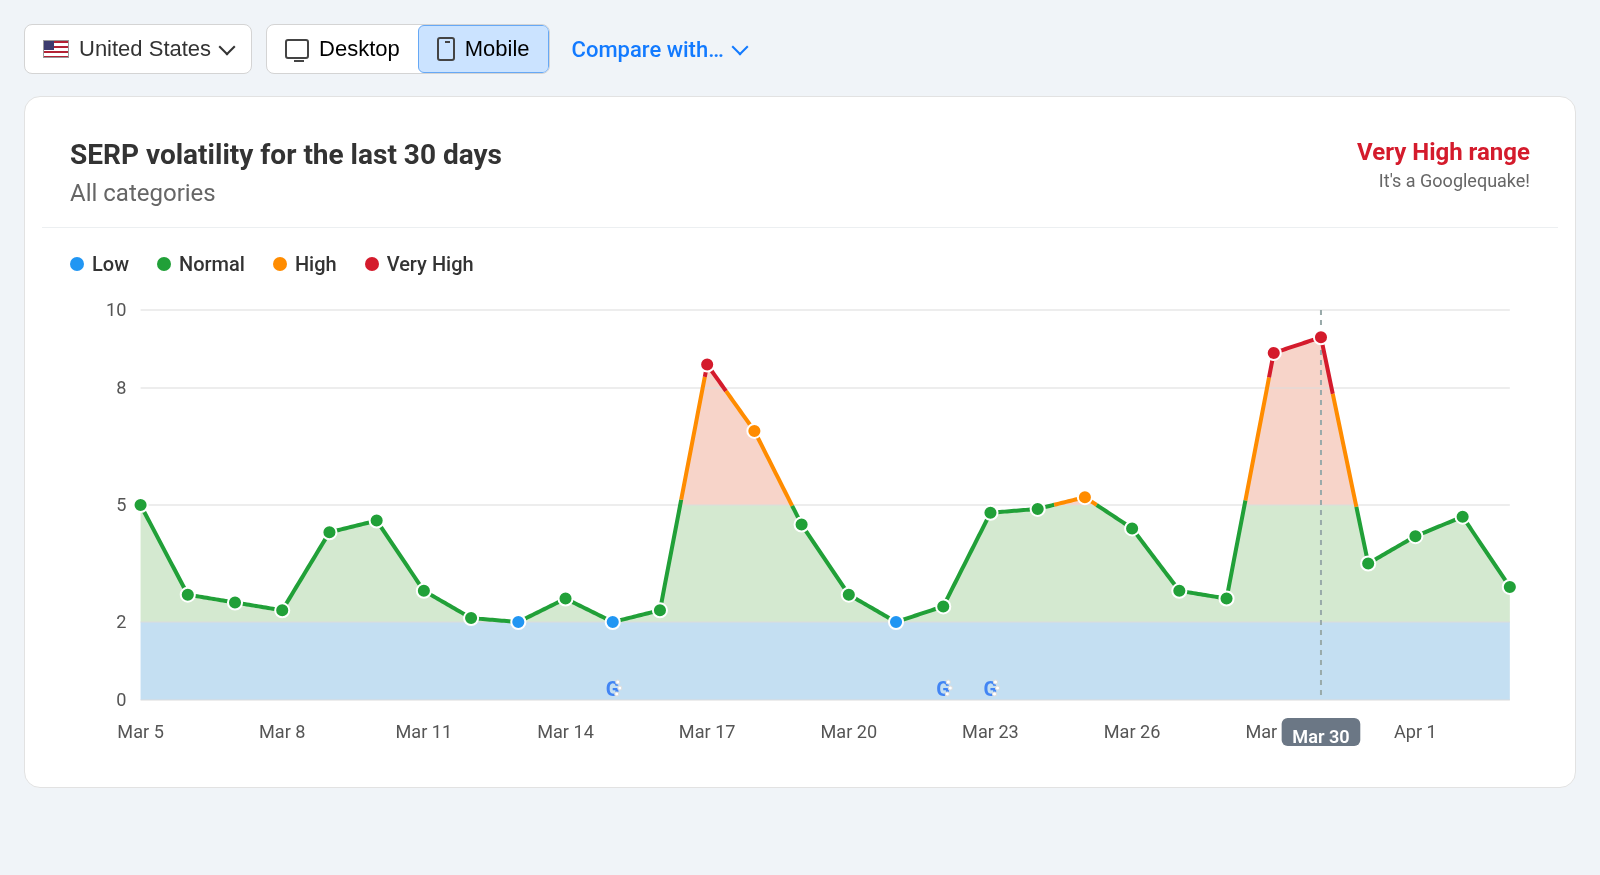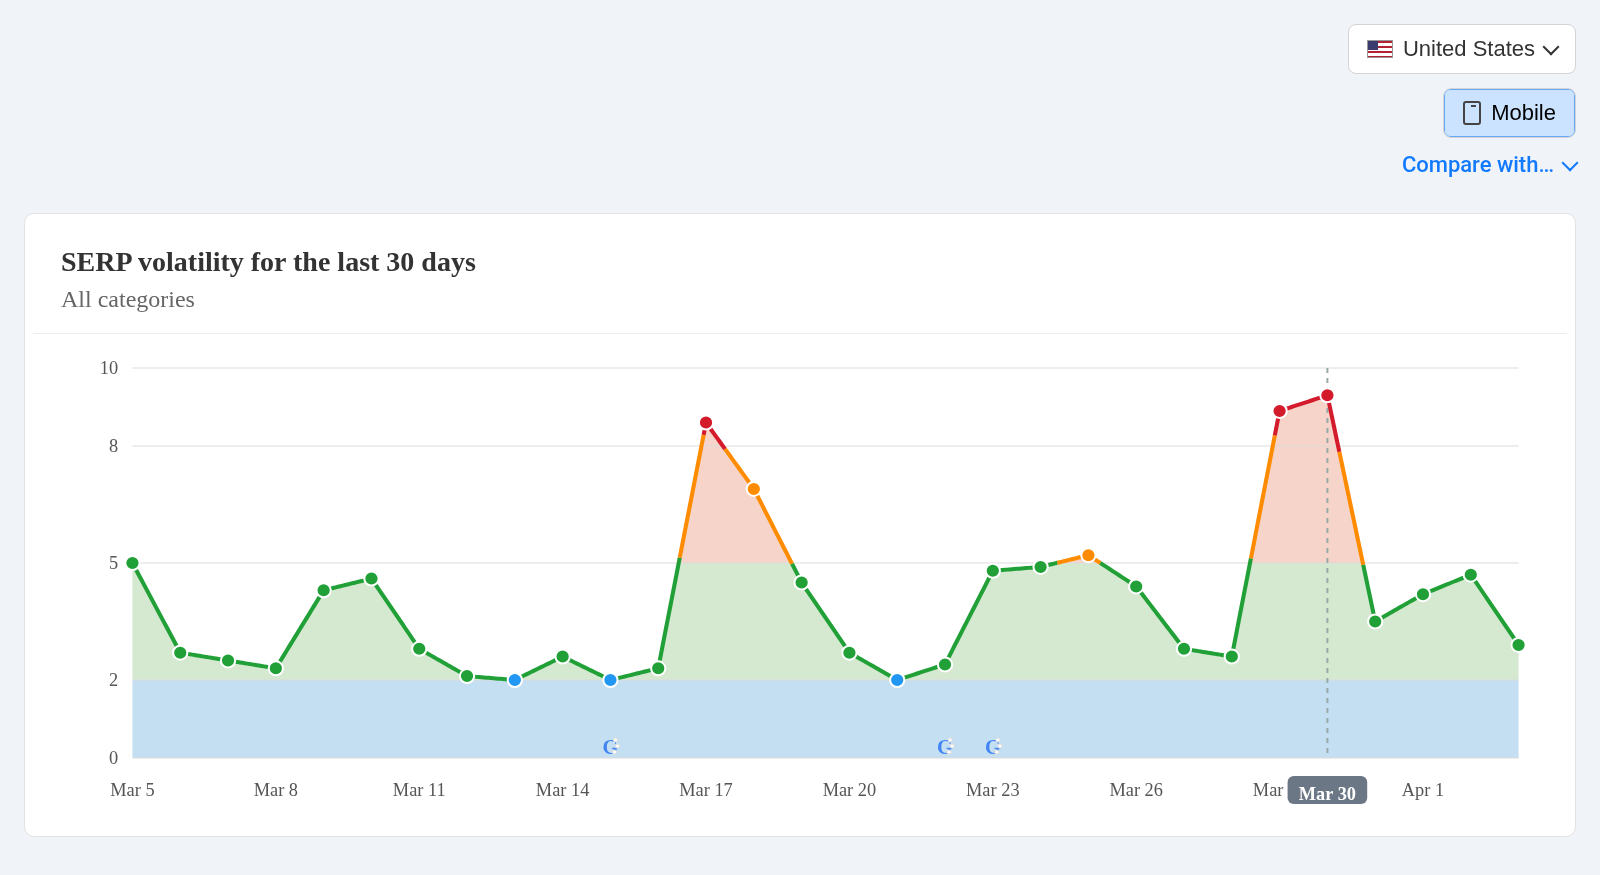--- a/index.html
+++ b/index.html
@@ -25,24 +25,23 @@
     color: var(--text);
     width: 1600px;
   }
   .page {
     padding: 24px;
   }
 
   
   .toolbar {
     display: flex;
-    align-items: flex-end;
+    align-items: center;
     gap: 14px;
     margin-bottom: 22px;
-    flex-direction: column;
   }
   .btn {
     display: inline-flex;
     align-items: center;
     gap: 10px;
     height: 50px;
     padding: 0 18px;
     border: 1px solid var(--border);
     border-radius: 8px;
     background: #fff;
@@ -148,24 +147,23 @@
     left: 6px; top: 2px;
     width: 5px; height: 2px;
     background: #444;
   }
   .share-ic svg { width: 22px; height: 22px; stroke: #555; fill: none; stroke-width: 2; }
 
   
   .card {
     background: var(--panel-bg);
     border: 1px solid #e2e2e2;
-    border-radius: 10px;
-    padding: 8px;
+    border-radius: 16px;
+    padding: 17px;
     overflow: hidden;
-    font-family: Liberation Serif, serif;
   }
   .card-head {
     padding: 24px 28px 20px 28px;
     border-bottom: 1px solid #eceff1;
     display: flex;
     align-items: flex-start;
     gap: 20px;
   }
   .card-title-block h2 {
     margin: 0 0 8px 0;
@@ -251,20 +249,24 @@
 <div class="page">
 
   <div class="toolbar">
     <button class="btn">
       <span class="flag"></span>
       <span>United States</span>
       <span class="ic chev"></span>
     </button>
 
     <div class="seg-group">
+      <button class="seg">
+        <span class="monitor"></span>
+        <span>Desktop</span>
+      </button>
       <button class="seg active">
         <span class="tablet"></span>
         <span>Mobile</span>
       </button>
     </div>
 
     <span class="compare-link">
       <span>Compare with…</span>
       <span class="ic chev" style="color: var(--link);"></span>
     </span>
@@ -273,24 +275,46 @@
 
   </div>
 
   <div class="card">
     <div class="card-head">
       <div class="card-title-block">
         <h2>SERP volatility for the last 30 days</h2>
         <div class="subtitle">All categories</div>
       </div>
       <div class="score-block">
+        <div class="score-labels">
+          <div class="range-label">Very High range</div>
+          <div class="subcaption">It's a Googlequake!</div>
+        </div>
       </div>
     </div>
 
     <div class="card-body">
+      <div class="legend">
+        <span class="legend-item">
+          <span class="dot" style="background: var(--blue);"></span>
+          <span>Low</span>
+        </span>
+        <span class="legend-item">
+          <span class="dot" style="background: var(--green);"></span>
+          <span>Normal</span>
+        </span>
+        <span class="legend-item">
+          <span class="dot" style="background: var(--orange);"></span>
+          <span>High</span>
+        </span>
+        <span class="legend-item">
+          <span class="dot" style="background: var(--red);"></span>
+          <span>Very High</span>
+        </span>
+      </div>
 
       <div class="chart-wrap">
         <svg class="chart" id="chart" viewBox="0 0 1448 460" preserveAspectRatio="none">
             <path d="M 70 205 L 70 205 L 72.34137931034483 205 L 74.68275862068965 205 L 77.02413793103449 205 L 79.36551724137931 205 L 81.70689655172414 205 L 84.04827586206896 205 L 86.3896551724138 205 L 88.73103448275862 205 L 91.07241379310345 205 L 93.41379310344827 205 L 95.7551724137931 205 L 98.09655172413792 205 L 100.43793103448276 205 L 102.77931034482759 205 L 105.12068965517241 205 L 107.46206896551725 205 L 109.80344827586207 205 L 112.1448275862069 205 L 114.48620689655172 205 L 116.82758620689654 205 L 119.16896551724139 205 L 121.51034482758621 205 L 123.85172413793103 205 L 126.19310344827586 205 L 128.5344827586207 205 L 130.87586206896552 205 L 133.21724137931034 205 L 135.55862068965519 205 L 137.89999999999998 205 L 140.24137931034483 205 L 142.58275862068967 205 L 144.9241379310345 205 L 147.2655172413793 205 L 149.60689655172413 205 L 151.94827586206895 205 L 154.2896551724138 205 L 156.63103448275862 205 L 158.97241379310344 205 L 161.3137931034483 205 L 163.65517241379308 205 L 165.99655172413793 205 L 168.33793103448278 205 L 170.67931034482757 205 L 173.02068965517242 205 L 175.36206896551724 205 L 177.70344827586206 205 L 180.0448275862069 205 L 182.38620689655173 205 L 184.72758620689655 205 L 187.0689655172414 205 L 189.4103448275862 205 L 191.75172413793103 205 L 194.09310344827588 205 L 196.4344827586207 205 L 198.77586206896552 205 L 201.11724137931034 205 L 203.45862068965516 205 L 205.79999999999998 205 L 208.14137931034483 205 L 210.48275862068965 205 L 212.82413793103447 205 L 215.16551724137932 205 L 217.50689655172414 205 L 219.848275862069 205 L 222.1896551724138 205 L 224.5310344827586 205 L 226.87241379310345 205 L 229.21379310344827 205 L 231.55517241379312 205 L 233.89655172413794 205 L 236.23793103448276 205 L 238.57931034482758 205 L 240.92068965517242 205 L 243.26206896551724 205 L 245.6034482758621 205 L 247.94482758620688 205 L 250.28620689655173 205 L 252.62758620689655 205 L 254.96896551724137 205 L 257.31034482758616 205 L 259.65172413793107 205 L 261.99310344827586 205 L 264.3344827586207 205 L 266.67586206896556 205 L 269.01724137931035 205 L 271.35862068965514 205 L 273.7 205 L 276.04137931034484 205 L 278.38275862068963 205 L 280.7241379310345 205 L 283.0655172413793 205 L 285.4068965517241 205 L 287.748275862069 205 L 290.0896551724138 205 L 292.4310344827586 205 L 294.77241379310345 205 L 297.1137931034483 205 L 299.4551724137931 205 L 301.79655172413794 205 L 304.1379310344828 205 L 306.4793103448276 205 L 308.8206896551724 205 L 311.1620689655173 205 L 313.50344827586207 205 L 315.84482758620686 205 L 318.18620689655177 205 L 320.52758620689656 205 L 322.8689655172414 205 L 325.21034482758625 205 L 327.55172413793105 205 L 329.89310344827584 205 L 332.2344827586207 205 L 334.57586206896553 205 L 336.9172413793103 205 L 339.2586206896552 205 L 341.59999999999997 205 L 343.9413793103448 205 L 346.28275862068966 205 L 348.62413793103445 205 L 350.9655172413793 205 L 353.30689655172415 205 L 355.64827586206894 205 L 357.9896551724138 205 L 360.33103448275864 205 L 362.67241379310343 205 L 365.0137931034483 205 L 367.35517241379307 205 L 369.696551724138 205 L 372.03793103448277 205 L 374.3793103448276 205 L 376.7206896551724 205 L 379.0620689655172 205 L 381.4034482758621 205 L 383.7448275862069 205 L 386.0862068965517 205 L 388.42758620689654 205 L 390.7689655172414 205 L 393.11034482758623 205 L 395.451724137931 205 L 397.7931034482759 205 L 400.13448275862066 205 L 402.4758620689655 205 L 404.81724137931036 205 L 407.15862068965515 205 L 409.5 205 L 411.84137931034485 205 L 414.18275862068964 205 L 416.5241379310345 205 L 418.86551724137934 205 L 421.2068965517242 205 L 423.548275862069 205 L 425.88965517241377 205 L 428.2310344827587 205 L 430.57241379310346 205 L 432.91379310344826 205 L 435.2551724137931 205 L 437.5965517241379 205 L 439.93793103448274 205 L 442.2793103448276 205 L 444.6206896551724 205 L 446.96206896551723 205 L 449.3034482758621 205 L 451.64482758620693 205 L 453.98620689655166 205 L 456.32758620689657 205 L 458.6689655172414 205 L 461.01034482758615 205 L 463.35172413793106 205 L 465.69310344827585 205 L 468.03448275862064 205 L 470.37586206896555 205 L 472.71724137931034 205 L 475.05862068965513 205 L 477.4 205 L 479.7413793103448 205 L 482.08275862068973 205 L 484.42413793103447 205 L 486.7655172413793 205 L 489.10689655172405 205 L 491.44827586206895 205 L 493.7896551724138 205 L 496.1310344827586 205 L 498.4724137931035 205 L 500.81379310344823 205 L 503.15517241379314 205 L 505.496551724138 205 L 507.8379310344827 205 L 510.1793103448276 205 L 512.5206896551724 205 L 514.8620689655172 205 L 517.2034482758621 205 L 519.5448275862069 205 L 521.8862068965517 205 L 524.2275862068966 205 L 526.5689655172414 205 L 528.9103448275862 205 L 531.251724137931 205 L 533.5931034482759 205 L 535.9344827586206 205 L 538.2758620689656 205 L 540.6172413793104 205 L 542.9586206896552 205 L 545.3000000000001 205 L 547.6413793103447 205 L 549.9827586206897 205 L 552.3241379310346 205 L 554.6655172413793 205 L 557.0068965517241 205 L 559.3482758620689 205 L 561.6896551724137 205 L 564.0310344827586 205 L 566.3724137931035 205 L 568.7137931034483 205 L 571.0551724137931 205 L 573.3965517241379 205 L 575.7379310344828 205 L 578.0793103448275 205 L 580.4206896551725 205 L 582.7620689655172 205 L 585.1034482758621 205 L 587.444827586207 205 L 589.7862068965517 205 L 592.1275862068966 205 L 594.4689655172414 205 L 596.8103448275862 205 L 599.1517241379311 205 L 601.4931034482759 205 L 603.8344827586207 205 L 606.1758620689654 199.735 L 608.5172413793103 187.45000000000002 L 610.8586206896553 175.165 L 613.1999999999999 162.88 L 615.5413793103448 150.59500000000003 L 617.8827586206896 138.31000000000003 L 620.2241379310344 126.02500000000003 L 622.5655172413793 113.74000000000001 L 624.9068965517241 101.45500000000001 L 627.2482758620689 89.17000000000003 L 629.5896551724138 76.88499999999999 L 631.9310344827586 64.60000000000001 L 634.2724137931034 67.91499999999999 L 636.6137931034483 71.23000000000002 L 638.9551724137931 74.54500000000003 L 641.2965517241379 77.86000000000001 L 643.6379310344828 81.17499999999995 L 645.9793103448276 84.49000000000002 L 648.3206896551724 87.80500000000005 L 650.6620689655173 91.11999999999999 L 653.0034482758621 94.43500000000002 L 655.3448275862069 97.74999999999999 L 657.6862068965518 101.06500000000001 L 660.0275862068966 104.38 L 662.3689655172415 107.69499999999998 L 664.7103448275861 111.01 L 667.051724137931 114.32499999999999 L 669.393103448276 117.64000000000001 L 671.7344827586206 120.95499999999998 L 674.0758620689655 124.26999999999997 L 676.4172413793103 127.585 L 678.7586206896552 130.89999999999998 L 681.1 135.57999999999998 L 683.4413793103448 140.26 L 685.7827586206897 144.94 L 688.1241379310344 149.62 L 690.4655172413793 154.29999999999995 L 692.8068965517242 158.97999999999996 L 695.1482758620689 163.65999999999997 L 697.4896551724138 168.33999999999997 L 699.8310344827586 173.01999999999998 L 702.1724137931034 177.7 L 704.5137931034484 182.37999999999997 L 706.8551724137931 187.05999999999997 L 709.196551724138 191.73999999999998 L 711.5379310344828 196.42 L 713.8793103448276 201.1 L 716.2206896551725 205 L 718.5620689655173 205 L 720.903448275862 205 L 723.2448275862068 205 L 725.5862068965517 205 L 727.9275862068965 205 L 730.2689655172413 205 L 732.6103448275862 205 L 734.951724137931 205 L 737.2931034482758 205 L 739.6344827586207 205 L 741.9758620689655 205 L 744.3172413793103 205 L 746.6586206896552 205 L 749 205 L 751.3413793103449 205 L 753.6827586206897 205 L 756.0241379310346 205 L 758.3655172413793 205 L 760.7068965517241 205 L 763.048275862069 205 L 765.3896551724138 205 L 767.7310344827587 205 L 770.0724137931035 205 L 772.4137931034484 205 L 774.755172413793 205 L 777.096551724138 205 L 779.4379310344827 205 L 781.7793103448275 205 L 784.1206896551724 205 L 786.4620689655173 205 L 788.803448275862 205 L 791.1448275862069 205 L 793.4862068965517 205 L 795.8275862068965 205 L 798.1689655172414 205 L 800.5103448275862 205 L 802.8517241379311 205 L 805.1931034482758 205 L 807.5344827586207 205 L 809.8758620689655 205 L 812.2172413793104 205 L 814.5586206896552 205 L 816.8999999999999 205 L 819.2413793103448 205 L 821.5827586206897 205 L 823.9241379310345 205 L 826.2655172413793 205 L 828.6068965517242 205 L 830.948275862069 205 L 833.2896551724139 205 L 835.6310344827588 205 L 837.9724137931033 205 L 840.3137931034482 205 L 842.6551724137931 205 L 844.9965517241379 205 L 847.3379310344828 205 L 849.6793103448275 205 L 852.0206896551723 205 L 854.3620689655172 205 L 856.7034482758621 205 L 859.0448275862069 205 L 861.3862068965517 205 L 863.7275862068966 205 L 866.0689655172413 205 L 868.4103448275862 205 L 870.7517241379311 205 L 873.0931034482758 205 L 875.4344827586207 205 L 877.7758620689656 205 L 880.1172413793103 205 L 882.4586206896552 205 L 884.8 205 L 887.1413793103447 205 L 889.4827586206897 205 L 891.8241379310346 205 L 894.1655172413795 205 L 896.506896551724 205 L 898.8482758620689 205 L 901.1896551724137 205 L 903.5310344827586 205 L 905.8724137931035 205 L 908.2137931034481 205 L 910.555172413793 205 L 912.8965517241379 205 L 915.2379310344828 205 L 917.5793103448276 205 L 919.9206896551724 205 L 922.2620689655172 205 L 924.6034482758621 205 L 926.944827586207 205 L 929.2862068965519 205 L 931.6275862068965 205 L 933.9689655172414 205 L 936.3103448275863 205 L 938.6517241379311 205 L 940.993103448276 205 L 943.3344827586205 205 L 945.6758620689654 205 L 948.0172413793103 205 L 950.3586206896553 205 L 952.7 205 L 955.0413793103448 205 L 957.3827586206897 205 L 959.7241379310344 205 L 962.0655172413793 205 L 964.4068965517242 205 L 966.7482758620689 205 L 969.0896551724138 205 L 971.4310344827587 205 L 973.7724137931034 205 L 976.1137931034483 204.80500000000004 L 978.4551724137931 204.22 L 980.7965517241379 203.635 L 983.1379310344828 203.04999999999995 L 985.4793103448277 202.46499999999997 L 987.8206896551725 201.88 L 990.1620689655172 201.295 L 992.5034482758621 200.71 L 994.8448275862069 200.12500000000003 L 997.1862068965518 199.54 L 999.5275862068967 198.95499999999998 L 1001.8689655172412 198.37 L 1004.2103448275861 197.78499999999997 L 1006.551724137931 197.2 L 1008.8931034482758 198.76 L 1011.2344827586207 200.32 L 1013.5758620689655 201.88 L 1015.9172413793103 203.44 L 1018.2586206896552 205 L 1020.6000000000001 205 L 1022.9413793103448 205 L 1025.2827586206895 205 L 1027.6241379310345 205 L 1029.9655172413793 205 L 1032.306896551724 205 L 1034.648275862069 205 L 1036.9896551724137 205 L 1039.3310344827587 205 L 1041.6724137931035 205 L 1044.0137931034483 205 L 1046.3551724137933 205 L 1048.6965517241379 205 L 1051.0379310344827 205 L 1053.3793103448274 205 L 1055.7206896551725 205 L 1058.0620689655173 205 L 1060.403448275862 205 L 1062.744827586207 205 L 1065.0862068965516 205 L 1067.4275862068966 205 L 1069.7689655172414 205 L 1072.1103448275862 205 L 1074.451724137931 205 L 1076.7931034482758 205 L 1079.1344827586208 205 L 1081.4758620689656 205 L 1083.8172413793104 205 L 1086.158620689655 205 L 1088.5 205 L 1090.841379310345 205 L 1093.1827586206896 205 L 1095.5241379310344 205 L 1097.8655172413794 205 L 1100.2068965517242 205 L 1102.548275862069 205 L 1104.889655172414 205 L 1107.2310344827586 205 L 1109.5724137931034 205 L 1111.9137931034484 205 L 1114.2551724137932 205 L 1116.596551724138 205 L 1118.9379310344827 205 L 1121.2793103448275 205 L 1123.6206896551723 205 L 1125.9620689655173 205 L 1128.3034482758621 205 L 1130.644827586207 205 L 1132.9862068965517 205 L 1135.3275862068965 205 L 1137.6689655172413 205 L 1140.0103448275863 205 L 1142.351724137931 205 L 1144.693103448276 205 L 1147.0344827586207 205 L 1149.3758620689655 205 L 1151.7172413793105 205 L 1154.058620689655 205 L 1156.3999999999999 205 L 1158.7413793103449 205 L 1161.0827586206897 205 L 1163.4241379310345 205 L 1165.7655172413793 200.31999999999996 L 1168.106896551724 188.03499999999997 L 1170.4482758620688 175.75000000000003 L 1172.7896551724139 163.46499999999995 L 1175.1310344827587 151.17999999999995 L 1177.4724137931032 138.895 L 1179.8137931034482 126.61000000000001 L 1182.1551724137933 114.32499999999995 L 1184.4965517241378 102.03999999999999 L 1186.8379310344828 89.75500000000001 L 1189.1793103448276 77.46999999999993 L 1191.5206896551724 65.18499999999997 L 1193.8620689655172 52.89999999999999 L 1196.2034482758622 52.12 L 1198.5448275862068 51.33999999999995 L 1200.8862068965516 50.55999999999995 L 1203.2275862068966 49.779999999999994 L 1205.5689655172414 48.99999999999999 L 1207.9103448275862 48.220000000000034 L 1210.2517241379312 47.43999999999995 L 1212.5931034482758 46.65999999999999 L 1214.9344827586206 45.87999999999999 L 1217.2758620689656 45.099999999999945 L 1219.6172413793104 44.31999999999994 L 1221.9586206896552 43.539999999999985 L 1224.3 42.759999999999984 L 1226.6413793103447 41.98000000000003 L 1228.9827586206895 41.199999999999946 L 1231.3241379310346 40.41999999999999 L 1233.6655172413793 39.639999999999986 L 1236.0068965517241 38.85999999999994 L 1238.348275862069 38.07999999999994 L 1240.6896551724137 37.29999999999998 L 1243.0310344827587 48.60999999999995 L 1245.3724137931035 59.91999999999996 L 1247.713793103448 71.23000000000002 L 1250.0551724137931 82.53999999999998 L 1252.396551724138 93.85 L 1254.737931034483 105.16 L 1257.0793103448277 116.46999999999997 L 1259.4206896551723 127.77999999999997 L 1261.762068965517 139.08999999999997 L 1264.103448275862 150.4 L 1266.4448275862069 161.71 L 1268.786206896552 173.01999999999998 L 1271.1275862068965 184.32999999999998 L 1273.4689655172413 195.64 L 1275.8103448275863 205 L 1278.151724137931 205 L 1280.4931034482759 205 L 1282.8344827586207 205 L 1285.1758620689654 205 L 1287.5172413793105 205 L 1289.8586206896553 205 L 1292.2 205 L 1294.5413793103448 205 L 1296.8827586206896 205 L 1299.2241379310344 205 L 1301.5655172413794 205 L 1303.9068965517242 205 L 1306.2482758620688 205 L 1308.5896551724138 205 L 1310.9310344827586 205 L 1313.2724137931034 205 L 1315.6137931034484 205 L 1317.9551724137932 205 L 1320.2965517241378 205 L 1322.6379310344828 205 L 1324.9793103448276 205 L 1327.3206896551724 205 L 1329.6620689655172 205 L 1332.0034482758622 205 L 1334.3448275862067 205 L 1336.6862068965518 205 L 1339.0275862068968 205 L 1341.3689655172413 205 L 1343.7103448275861 205 L 1346.0517241379312 205 L 1348.393103448276 205 L 1350.7344827586207 205 L 1353.0758620689655 205 L 1355.4172413793103 205 L 1357.7586206896551 205 L 1360.1000000000001 205 L 1362.441379310345 205 L 1364.7827586206895 205 L 1367.1241379310345 205 L 1369.4655172413793 205 L 1371.806896551724 205 L 1374.148275862069 205 L 1376.4896551724137 205 L 1378.8310344827587 205 L 1381.1724137931035 205 L 1383.5137931034483 205 L 1385.855172413793 205 L 1388.1965517241379 205 L 1390.5379310344827 205 L 1392.8793103448277 205 L 1395.2206896551725 205 L 1397.5620689655173 205 L 1399.903448275862 205 L 1402.2448275862068 205 L 1404.5862068965516 205 L 1406.9275862068966 205 L 1409.2689655172414 205 L 1411.610344827586 205 L 1413.951724137931 205 L 1416.2931034482758 205 L 1418.6344827586206 205 L 1420.9758620689656 205 L 1423.3172413793104 205 L 1425.658620689655 205 L 1428 205 L 1428 205 Z" fill="#f7d4c9"></path>
             <path d="M 70 322 L 70 205 L 72.34137931034483 209.485 L 74.68275862068965 213.97 L 77.02413793103449 218.45499999999998 L 79.36551724137931 222.94000000000003 L 81.70689655172414 227.425 L 84.04827586206896 231.90999999999997 L 86.3896551724138 236.395 L 88.73103448275862 240.88 L 91.07241379310345 245.365 L 93.41379310344827 249.85 L 95.7551724137931 254.33499999999998 L 98.09655172413792 258.82 L 100.43793103448276 263.30499999999995 L 102.77931034482759 267.79 L 105.12068965517241 272.275 L 107.46206896551725 276.76 L 109.80344827586207 281.245 L 112.1448275862069 285.72999999999996 L 114.48620689655172 290.215 L 116.82758620689654 294.7 L 119.16896551724139 295.09 L 121.51034482758621 295.48 L 123.85172413793103 295.87 L 126.19310344827586 296.26 L 128.5344827586207 296.65 L 130.87586206896552 297.04 L 133.21724137931034 297.43 L 135.55862068965519 297.82 L 137.89999999999998 298.21 L 140.24137931034483 298.6 L 142.58275862068967 298.99 L 144.9241379310345 299.38 L 147.2655172413793 299.77 L 149.60689655172413 300.16 L 151.94827586206895 300.55 L 154.2896551724138 300.94 L 156.63103448275862 301.33 L 158.97241379310344 301.72 L 161.3137931034483 302.11 L 163.65517241379308 302.5 L 165.99655172413793 302.89 L 168.33793103448278 303.28 L 170.67931034482757 303.67 L 173.02068965517242 304.06 L 175.36206896551724 304.45 L 177.70344827586206 304.84 L 180.0448275862069 305.23 L 182.38620689655173 305.62 L 184.72758620689655 306.01 L 187.0689655172414 306.4 L 189.4103448275862 306.79 L 191.75172413793103 307.18 L 194.09310344827588 307.57 L 196.4344827586207 307.96 L 198.77586206896552 308.35 L 201.11724137931034 308.74 L 203.45862068965516 309.13 L 205.79999999999998 309.52 L 208.14137931034483 309.91 L 210.48275862068965 310.3 L 212.82413793103447 306.4 L 215.16551724137932 302.5 L 217.50689655172414 298.6 L 219.848275862069 294.7 L 222.1896551724138 290.8 L 224.5310344827586 286.9 L 226.87241379310345 283 L 229.21379310344827 279.1 L 231.55517241379312 275.20000000000005 L 233.89655172413794 271.3 L 236.23793103448276 267.40000000000003 L 238.57931034482758 263.5 L 240.92068965517242 259.6 L 243.26206896551724 255.7 L 245.6034482758621 251.8 L 247.94482758620688 247.9 L 250.28620689655173 244 L 252.62758620689655 240.10000000000002 L 254.96896551724137 236.20000000000002 L 257.31034482758616 232.3 L 259.65172413793107 231.715 L 261.99310344827586 231.12999999999997 L 264.3344827586207 230.545 L 266.67586206896556 229.96000000000004 L 269.01724137931035 229.375 L 271.35862068965514 228.79000000000002 L 273.7 228.20500000000004 L 276.04137931034484 227.62000000000003 L 278.38275862068963 227.035 L 280.7241379310345 226.45000000000002 L 283.0655172413793 225.865 L 285.4068965517241 225.28000000000003 L 287.748275862069 224.695 L 290.0896551724138 224.11 L 292.4310344827586 223.52500000000003 L 294.77241379310345 222.94000000000003 L 297.1137931034483 222.355 L 299.4551724137931 221.77 L 301.79655172413794 221.185 L 304.1379310344828 220.60000000000002 L 306.4793103448276 224.11 L 308.8206896551724 227.62000000000003 L 311.1620689655173 231.12999999999997 L 313.50344827586207 234.64000000000001 L 315.84482758620686 238.15000000000003 L 318.18620689655177 241.66000000000003 L 320.52758620689656 245.17 L 322.8689655172414 248.68 L 325.21034482758625 252.19 L 327.55172413793105 255.7 L 329.89310344827584 259.21000000000004 L 332.2344827586207 262.72 L 334.57586206896553 266.23 L 336.9172413793103 269.74 L 339.2586206896552 273.25 L 341.59999999999997 276.76000000000005 L 343.9413793103448 280.27000000000004 L 346.28275862068966 283.78000000000003 L 348.62413793103445 287.29 L 350.9655172413793 290.8 L 353.30689655172415 292.165 L 355.64827586206894 293.53 L 357.9896551724138 294.89500000000004 L 360.33103448275864 296.26 L 362.67241379310343 297.625 L 365.0137931034483 298.99 L 367.35517241379307 300.355 L 369.696551724138 301.72 L 372.03793103448277 303.08500000000004 L 374.3793103448276 304.45 L 376.7206896551724 305.815 L 379.0620689655172 307.18 L 381.4034482758621 308.545 L 383.7448275862069 309.91 L 386.0862068965517 311.275 L 388.42758620689654 312.64 L 390.7689655172414 314.005 L 393.11034482758623 315.37 L 395.451724137931 316.735 L 397.7931034482759 318.1 L 400.13448275862066 318.295 L 402.4758620689655 318.49 L 404.81724137931036 318.685 L 407.15862068965515 318.88 L 409.5 319.075 L 411.84137931034485 319.27 L 414.18275862068964 319.465 L 416.5241379310345 319.66 L 418.86551724137934 319.855 L 421.2068965517242 320.05 L 423.548275862069 320.245 L 425.88965517241377 320.44 L 428.2310344827587 320.635 L 430.57241379310346 320.83 L 432.91379310344826 321.025 L 435.2551724137931 321.22 L 437.5965517241379 321.415 L 439.93793103448274 321.61 L 442.2793103448276 321.805 L 444.6206896551724 322 L 446.96206896551723 320.83000000000004 L 449.3034482758621 319.66 L 451.64482758620693 318.49 L 453.98620689655166 317.32 L 456.32758620689657 316.15000000000003 L 458.6689655172414 314.98 L 461.01034482758615 313.81 L 463.35172413793106 312.64 L 465.69310344827585 311.47 L 468.03448275862064 310.3 L 470.37586206896555 309.13 L 472.71724137931034 307.96 L 475.05862068965513 306.79 L 477.4 305.62 L 479.7413793103448 304.45 L 482.08275862068973 303.28 L 484.42413793103447 302.11 L 486.7655172413793 300.94 L 489.10689655172405 299.77 L 491.44827586206895 298.6 L 493.7896551724138 299.77 L 496.1310344827586 300.94 L 498.4724137931035 302.11 L 500.81379310344823 303.28 L 503.15517241379314 304.45 L 505.496551724138 305.62 L 507.8379310344827 306.79 L 510.1793103448276 307.96 L 512.5206896551724 309.13 L 514.8620689655172 310.3 L 517.2034482758621 311.47 L 519.5448275862069 312.64 L 521.8862068965517 313.81 L 524.2275862068966 314.98 L 526.5689655172414 316.15000000000003 L 528.9103448275862 317.32 L 531.251724137931 318.49 L 533.5931034482759 319.66 L 535.9344827586206 320.83 L 538.2758620689656 322 L 540.6172413793104 321.415 L 542.9586206896552 320.83000000000004 L 545.3000000000001 320.245 L 547.6413793103447 319.66 L 549.9827586206897 319.075 L 552.3241379310346 318.49 L 554.6655172413793 317.905 L 557.0068965517241 317.32 L 559.3482758620689 316.735 L 561.6896551724137 316.15000000000003 L 564.0310344827586 315.565 L 566.3724137931035 314.98 L 568.7137931034483 314.395 L 571.0551724137931 313.81 L 573.3965517241379 313.225 L 575.7379310344828 312.64 L 578.0793103448275 312.055 L 580.4206896551725 311.47 L 582.7620689655172 310.88500000000005 L 585.1034482758621 310.3 L 587.444827586207 298.01500000000004 L 589.7862068965517 285.73 L 592.1275862068966 273.445 L 594.4689655172414 261.15999999999997 L 596.8103448275862 248.87500000000003 L 599.1517241379311 236.59000000000003 L 601.4931034482759 224.30500000000004 L 603.8344827586207 212.02 L 606.1758620689654 205 L 608.5172413793103 205 L 610.8586206896553 205 L 613.1999999999999 205 L 615.5413793103448 205 L 617.8827586206896 205 L 620.2241379310344 205 L 622.5655172413793 205 L 624.9068965517241 205 L 627.2482758620689 205 L 629.5896551724138 205 L 631.9310344827586 205 L 634.2724137931034 205 L 636.6137931034483 205 L 638.9551724137931 205 L 641.2965517241379 205 L 643.6379310344828 205 L 645.9793103448276 205 L 648.3206896551724 205 L 650.6620689655173 205 L 653.0034482758621 205 L 655.3448275862069 205 L 657.6862068965518 205 L 660.0275862068966 205 L 662.3689655172415 205 L 664.7103448275861 205 L 667.051724137931 205 L 669.393103448276 205 L 671.7344827586206 205 L 674.0758620689655 205 L 676.4172413793103 205 L 678.7586206896552 205 L 681.1 205 L 683.4413793103448 205 L 685.7827586206897 205 L 688.1241379310344 205 L 690.4655172413793 205 L 692.8068965517242 205 L 695.1482758620689 205 L 697.4896551724138 205 L 699.8310344827586 205 L 702.1724137931034 205 L 704.5137931034484 205 L 706.8551724137931 205 L 709.196551724138 205 L 711.5379310344828 205 L 713.8793103448276 205 L 716.2206896551725 205.78 L 718.5620689655173 210.46 L 720.903448275862 215.14000000000001 L 723.2448275862068 219.82000000000002 L 725.5862068965517 224.50000000000003 L 727.9275862068965 228.01 L 730.2689655172413 231.51999999999998 L 732.6103448275862 235.02999999999997 L 734.951724137931 238.54000000000002 L 737.2931034482758 242.04999999999998 L 739.6344827586207 245.56 L 741.9758620689655 249.07 L 744.3172413793103 252.58 L 746.6586206896552 256.09000000000003 L 749 259.6 L 751.3413793103449 263.11 L 753.6827586206897 266.62 L 756.0241379310346 270.13 L 758.3655172413793 273.64 L 760.7068965517241 277.15 L 763.048275862069 280.65999999999997 L 765.3896551724138 284.16999999999996 L 767.7310344827587 287.68 L 770.0724137931035 291.19 L 772.4137931034484 294.7 L 774.755172413793 296.065 L 777.096551724138 297.43 L 779.4379310344827 298.79499999999996 L 781.7793103448275 300.16 L 784.1206896551724 301.525 L 786.4620689655173 302.89 L 788.803448275862 304.255 L 791.1448275862069 305.62 L 793.4862068965517 306.98499999999996 L 795.8275862068965 308.35 L 798.1689655172414 309.715 L 800.5103448275862 311.08 L 802.8517241379311 312.445 L 805.1931034482758 313.81 L 807.5344827586207 315.175 L 809.8758620689655 316.54 L 812.2172413793104 317.905 L 814.5586206896552 319.27000000000004 L 816.8999999999999 320.635 L 819.2413793103448 322 L 821.5827586206897 321.22 L 823.9241379310345 320.44 L 826.2655172413793 319.66 L 828.6068965517242 318.88 L 830.948275862069 318.1 L 833.2896551724139 317.32 L 835.6310344827588 316.54 L 837.9724137931033 315.76 L 840.3137931034482 314.98 L 842.6551724137931 314.2 L 844.9965517241379 313.42 L 847.3379310344828 312.64 L 849.6793103448275 311.86 L 852.0206896551723 311.08 L 854.3620689655172 310.3 L 856.7034482758621 309.52 L 859.0448275862069 308.74 L 861.3862068965517 307.96 L 863.7275862068966 307.18 L 866.0689655172413 306.4 L 868.4103448275862 301.72 L 870.7517241379311 297.04 L 873.0931034482758 292.36 L 875.4344827586207 287.68 L 877.7758620689656 283 L 880.1172413793103 278.32 L 882.4586206896552 273.64000000000004 L 884.8 268.96000000000004 L 887.1413793103447 264.28 L 889.4827586206897 259.6 L 891.8241379310346 254.92 L 894.1655172413795 250.24 L 896.506896551724 245.56 L 898.8482758620689 240.88 L 901.1896551724137 236.20000000000002 L 903.5310344827586 231.51999999999998 L 905.8724137931035 226.84000000000003 L 908.2137931034481 222.15999999999997 L 910.555172413793 217.48000000000002 L 912.8965517241379 212.8 L 915.2379310344828 212.60500000000002 L 917.5793103448276 212.41 L 919.9206896551724 212.21500000000003 L 922.2620689655172 212.02 L 924.6034482758621 211.825 L 926.944827586207 211.63 L 929.2862068965519 211.43499999999997 L 931.6275862068965 211.24 L 933.9689655172414 211.04500000000002 L 936.3103448275863 210.85 L 938.6517241379311 210.65499999999997 L 940.993103448276 210.46 L 943.3344827586205 210.265 L 945.6758620689654 210.07 L 948.0172413793103 209.87499999999997 L 950.3586206896553 209.68 L 952.7 209.48499999999999 L 955.0413793103448 209.28999999999996 L 957.3827586206897 209.09499999999997 L 959.7241379310344 208.9 L 962.0655172413793 208.31499999999997 L 964.4068965517242 207.72999999999996 L 966.7482758620689 207.14499999999998 L 969.0896551724138 206.56 L 971.4310344827587 205.97499999999997 L 973.7724137931034 205.39 L 976.1137931034483 205 L 978.4551724137931 205 L 980.7965517241379 205 L 983.1379310344828 205 L 985.4793103448277 205 L 987.8206896551725 205 L 990.1620689655172 205 L 992.5034482758621 205 L 994.8448275862069 205 L 997.1862068965518 205 L 999.5275862068967 205 L 1001.8689655172412 205 L 1004.2103448275861 205 L 1006.551724137931 205 L 1008.8931034482758 205 L 1011.2344827586207 205 L 1013.5758620689655 205 L 1015.9172413793103 205 L 1018.2586206896552 205 L 1020.6000000000001 206.56 L 1022.9413793103448 208.12 L 1025.2827586206895 209.68 L 1027.6241379310345 211.24 L 1029.9655172413793 212.79999999999995 L 1032.306896551724 214.36 L 1034.648275862069 215.91999999999996 L 1036.9896551724137 217.47999999999996 L 1039.3310344827587 219.03999999999996 L 1041.6724137931035 220.59999999999997 L 1044.0137931034483 222.15999999999997 L 1046.3551724137933 223.71999999999997 L 1048.6965517241379 225.27999999999997 L 1051.0379310344827 226.83999999999997 L 1053.3793103448274 228.39999999999998 L 1055.7206896551725 231.51999999999998 L 1058.0620689655173 234.64 L 1060.403448275862 237.76 L 1062.744827586207 240.88 L 1065.0862068965516 244 L 1067.4275862068966 247.12 L 1069.7689655172414 250.24 L 1072.1103448275862 253.36 L 1074.451724137931 256.48 L 1076.7931034482758 259.6 L 1079.1344827586208 262.72 L 1081.4758620689656 265.84000000000003 L 1083.8172413793104 268.96000000000004 L 1086.158620689655 272.08 L 1088.5 275.2 L 1090.841379310345 278.32 L 1093.1827586206896 281.44 L 1095.5241379310344 284.56 L 1097.8655172413794 287.68 L 1100.2068965517242 290.8 L 1102.548275862069 291.19 L 1104.889655172414 291.58 L 1107.2310344827586 291.96999999999997 L 1109.5724137931034 292.36 L 1111.9137931034484 292.75 L 1114.2551724137932 293.14 L 1116.596551724138 293.53 L 1118.9379310344827 293.92 L 1121.2793103448275 294.31 L 1123.6206896551723 294.7 L 1125.9620689655173 295.09 L 1128.3034482758621 295.48 L 1130.644827586207 295.87 L 1132.9862068965517 296.26 L 1135.3275862068965 296.65 L 1137.6689655172413 297.04 L 1140.0103448275863 297.43 L 1142.351724137931 297.82 L 1144.693103448276 298.21 L 1147.0344827586207 298.6 L 1149.3758620689655 286.315 L 1151.7172413793105 274.03 L 1154.058620689655 261.745 L 1156.3999999999999 249.46 L 1158.7413793103449 237.17499999999995 L 1161.0827586206897 224.89 L 1163.4241379310345 212.60500000000002 L 1165.7655172413793 205 L 1168.106896551724 205 L 1170.4482758620688 205 L 1172.7896551724139 205 L 1175.1310344827587 205 L 1177.4724137931032 205 L 1179.8137931034482 205 L 1182.1551724137933 205 L 1184.4965517241378 205 L 1186.8379310344828 205 L 1189.1793103448276 205 L 1191.5206896551724 205 L 1193.8620689655172 205 L 1196.2034482758622 205 L 1198.5448275862068 205 L 1200.8862068965516 205 L 1203.2275862068966 205 L 1205.5689655172414 205 L 1207.9103448275862 205 L 1210.2517241379312 205 L 1212.5931034482758 205 L 1214.9344827586206 205 L 1217.2758620689656 205 L 1219.6172413793104 205 L 1221.9586206896552 205 L 1224.3 205 L 1226.6413793103447 205 L 1228.9827586206895 205 L 1231.3241379310346 205 L 1233.6655172413793 205 L 1236.0068965517241 205 L 1238.348275862069 205 L 1240.6896551724137 205 L 1243.0310344827587 205 L 1245.3724137931035 205 L 1247.713793103448 205 L 1250.0551724137931 205 L 1252.396551724138 205 L 1254.737931034483 205 L 1257.0793103448277 205 L 1259.4206896551723 205 L 1261.762068965517 205 L 1264.103448275862 205 L 1266.4448275862069 205 L 1268.786206896552 205 L 1271.1275862068965 205 L 1273.4689655172413 205 L 1275.8103448275863 206.95 L 1278.151724137931 218.26000000000002 L 1280.4931034482759 229.56999999999996 L 1282.8344827586207 240.88 L 1285.1758620689654 252.19 L 1287.5172413793105 263.5 L 1289.8586206896553 262.135 L 1292.2 260.77 L 1294.5413793103448 259.405 L 1296.8827586206896 258.03999999999996 L 1299.2241379310344 256.675 L 1301.5655172413794 255.31 L 1303.9068965517242 253.94499999999996 L 1306.2482758620688 252.58 L 1308.5896551724138 251.21500000000003 L 1310.9310344827586 249.85 L 1313.2724137931034 248.48499999999999 L 1315.6137931034484 247.12 L 1317.9551724137932 245.75500000000002 L 1320.2965517241378 244.39 L 1322.6379310344828 243.02499999999998 L 1324.9793103448276 241.66 L 1327.3206896551724 240.29500000000002 L 1329.6620689655172 238.92999999999998 L 1332.0034482758622 237.565 L 1334.3448275862067 236.2 L 1336.6862068965518 235.22499999999997 L 1339.0275862068968 234.24999999999997 L 1341.3689655172413 233.275 L 1343.7103448275861 232.3 L 1346.0517241379312 231.325 L 1348.393103448276 230.34999999999997 L 1350.7344827586207 229.375 L 1353.0758620689655 228.39999999999998 L 1355.4172413793103 227.425 L 1357.7586206896551 226.45 L 1360.1000000000001 225.475 L 1362.441379310345 224.50000000000003 L 1364.7827586206895 223.525 L 1367.1241379310345 222.55 L 1369.4655172413793 221.575 L 1371.806896551724 220.59999999999997 L 1374.148275862069 219.625 L 1376.4896551724137 218.64999999999998 L 1378.8310344827587 217.67499999999998 L 1381.1724137931035 216.70000000000002 L 1383.5137931034483 220.20999999999998 L 1385.855172413793 223.71999999999997 L 1388.1965517241379 227.23000000000002 L 1390.5379310344827 230.74 L 1392.8793103448277 234.24999999999997 L 1395.2206896551725 237.76 L 1397.5620689655173 241.26999999999998 L 1399.903448275862 244.78 L 1402.2448275862068 248.29 L 1404.5862068965516 251.8 L 1406.9275862068966 255.31 L 1409.2689655172414 258.82 L 1411.610344827586 262.33000000000004 L 1413.951724137931 265.84 L 1416.2931034482758 269.35 L 1418.6344827586206 272.86 L 1420.9758620689656 276.37 L 1423.3172413793104 279.88 L 1425.658620689655 283.39 L 1428 286.9 L 1428 322 Z" fill="#d4e9d0"></path>
             <path d="M 70 400 L 70 322 L 72.34137931034483 322 L 74.68275862068965 322 L 77.02413793103449 322 L 79.36551724137931 322 L 81.70689655172414 322 L 84.04827586206896 322 L 86.3896551724138 322 L 88.73103448275862 322 L 91.07241379310345 322 L 93.41379310344827 322 L 95.7551724137931 322 L 98.09655172413792 322 L 100.43793103448276 322 L 102.77931034482759 322 L 105.12068965517241 322 L 107.46206896551725 322 L 109.80344827586207 322 L 112.1448275862069 322 L 114.48620689655172 322 L 116.82758620689654 322 L 119.16896551724139 322 L 121.51034482758621 322 L 123.85172413793103 322 L 126.19310344827586 322 L 128.5344827586207 322 L 130.87586206896552 322 L 133.21724137931034 322 L 135.55862068965519 322 L 137.89999999999998 322 L 140.24137931034483 322 L 142.58275862068967 322 L 144.9241379310345 322 L 147.2655172413793 322 L 149.60689655172413 322 L 151.94827586206895 322 L 154.2896551724138 322 L 156.63103448275862 322 L 158.97241379310344 322 L 161.3137931034483 322 L 163.65517241379308 322 L 165.99655172413793 322 L 168.33793103448278 322 L 170.67931034482757 322 L 173.02068965517242 322 L 175.36206896551724 322 L 177.70344827586206 322 L 180.0448275862069 322 L 182.38620689655173 322 L 184.72758620689655 322 L 187.0689655172414 322 L 189.4103448275862 322 L 191.75172413793103 322 L 194.09310344827588 322 L 196.4344827586207 322 L 198.77586206896552 322 L 201.11724137931034 322 L 203.45862068965516 322 L 205.79999999999998 322 L 208.14137931034483 322 L 210.48275862068965 322 L 212.82413793103447 322 L 215.16551724137932 322 L 217.50689655172414 322 L 219.848275862069 322 L 222.1896551724138 322 L 224.5310344827586 322 L 226.87241379310345 322 L 229.21379310344827 322 L 231.55517241379312 322 L 233.89655172413794 322 L 236.23793103448276 322 L 238.57931034482758 322 L 240.92068965517242 322 L 243.26206896551724 322 L 245.6034482758621 322 L 247.94482758620688 322 L 250.28620689655173 322 L 252.62758620689655 322 L 254.96896551724137 322 L 257.31034482758616 322 L 259.65172413793107 322 L 261.99310344827586 322 L 264.3344827586207 322 L 266.67586206896556 322 L 269.01724137931035 322 L 271.35862068965514 322 L 273.7 322 L 276.04137931034484 322 L 278.38275862068963 322 L 280.7241379310345 322 L 283.0655172413793 322 L 285.4068965517241 322 L 287.748275862069 322 L 290.0896551724138 322 L 292.4310344827586 322 L 294.77241379310345 322 L 297.1137931034483 322 L 299.4551724137931 322 L 301.79655172413794 322 L 304.1379310344828 322 L 306.4793103448276 322 L 308.8206896551724 322 L 311.1620689655173 322 L 313.50344827586207 322 L 315.84482758620686 322 L 318.18620689655177 322 L 320.52758620689656 322 L 322.8689655172414 322 L 325.21034482758625 322 L 327.55172413793105 322 L 329.89310344827584 322 L 332.2344827586207 322 L 334.57586206896553 322 L 336.9172413793103 322 L 339.2586206896552 322 L 341.59999999999997 322 L 343.9413793103448 322 L 346.28275862068966 322 L 348.62413793103445 322 L 350.9655172413793 322 L 353.30689655172415 322 L 355.64827586206894 322 L 357.9896551724138 322 L 360.33103448275864 322 L 362.67241379310343 322 L 365.0137931034483 322 L 367.35517241379307 322 L 369.696551724138 322 L 372.03793103448277 322 L 374.3793103448276 322 L 376.7206896551724 322 L 379.0620689655172 322 L 381.4034482758621 322 L 383.7448275862069 322 L 386.0862068965517 322 L 388.42758620689654 322 L 390.7689655172414 322 L 393.11034482758623 322 L 395.451724137931 322 L 397.7931034482759 322 L 400.13448275862066 322 L 402.4758620689655 322 L 404.81724137931036 322 L 407.15862068965515 322 L 409.5 322 L 411.84137931034485 322 L 414.18275862068964 322 L 416.5241379310345 322 L 418.86551724137934 322 L 421.2068965517242 322 L 423.548275862069 322 L 425.88965517241377 322 L 428.2310344827587 322 L 430.57241379310346 322 L 432.91379310344826 322 L 435.2551724137931 322 L 437.5965517241379 322 L 439.93793103448274 322 L 442.2793103448276 322 L 444.6206896551724 322 L 446.96206896551723 322 L 449.3034482758621 322 L 451.64482758620693 322 L 453.98620689655166 322 L 456.32758620689657 322 L 458.6689655172414 322 L 461.01034482758615 322 L 463.35172413793106 322 L 465.69310344827585 322 L 468.03448275862064 322 L 470.37586206896555 322 L 472.71724137931034 322 L 475.05862068965513 322 L 477.4 322 L 479.7413793103448 322 L 482.08275862068973 322 L 484.42413793103447 322 L 486.7655172413793 322 L 489.10689655172405 322 L 491.44827586206895 322 L 493.7896551724138 322 L 496.1310344827586 322 L 498.4724137931035 322 L 500.81379310344823 322 L 503.15517241379314 322 L 505.496551724138 322 L 507.8379310344827 322 L 510.1793103448276 322 L 512.5206896551724 322 L 514.8620689655172 322 L 517.2034482758621 322 L 519.5448275862069 322 L 521.8862068965517 322 L 524.2275862068966 322 L 526.5689655172414 322 L 528.9103448275862 322 L 531.251724137931 322 L 533.5931034482759 322 L 535.9344827586206 322 L 538.2758620689656 322 L 540.6172413793104 322 L 542.9586206896552 322 L 545.3000000000001 322 L 547.6413793103447 322 L 549.9827586206897 322 L 552.3241379310346 322 L 554.6655172413793 322 L 557.0068965517241 322 L 559.3482758620689 322 L 561.6896551724137 322 L 564.0310344827586 322 L 566.3724137931035 322 L 568.7137931034483 322 L 571.0551724137931 322 L 573.3965517241379 322 L 575.7379310344828 322 L 578.0793103448275 322 L 580.4206896551725 322 L 582.7620689655172 322 L 585.1034482758621 322 L 587.444827586207 322 L 589.7862068965517 322 L 592.1275862068966 322 L 594.4689655172414 322 L 596.8103448275862 322 L 599.1517241379311 322 L 601.4931034482759 322 L 603.8344827586207 322 L 606.1758620689654 322 L 608.5172413793103 322 L 610.8586206896553 322 L 613.1999999999999 322 L 615.5413793103448 322 L 617.8827586206896 322 L 620.2241379310344 322 L 622.5655172413793 322 L 624.9068965517241 322 L 627.2482758620689 322 L 629.5896551724138 322 L 631.9310344827586 322 L 634.2724137931034 322 L 636.6137931034483 322 L 638.9551724137931 322 L 641.2965517241379 322 L 643.6379310344828 322 L 645.9793103448276 322 L 648.3206896551724 322 L 650.6620689655173 322 L 653.0034482758621 322 L 655.3448275862069 322 L 657.6862068965518 322 L 660.0275862068966 322 L 662.3689655172415 322 L 664.7103448275861 322 L 667.051724137931 322 L 669.393103448276 322 L 671.7344827586206 322 L 674.0758620689655 322 L 676.4172413793103 322 L 678.7586206896552 322 L 681.1 322 L 683.4413793103448 322 L 685.7827586206897 322 L 688.1241379310344 322 L 690.4655172413793 322 L 692.8068965517242 322 L 695.1482758620689 322 L 697.4896551724138 322 L 699.8310344827586 322 L 702.1724137931034 322 L 704.5137931034484 322 L 706.8551724137931 322 L 709.196551724138 322 L 711.5379310344828 322 L 713.8793103448276 322 L 716.2206896551725 322 L 718.5620689655173 322 L 720.903448275862 322 L 723.2448275862068 322 L 725.5862068965517 322 L 727.9275862068965 322 L 730.2689655172413 322 L 732.6103448275862 322 L 734.951724137931 322 L 737.2931034482758 322 L 739.6344827586207 322 L 741.9758620689655 322 L 744.3172413793103 322 L 746.6586206896552 322 L 749 322 L 751.3413793103449 322 L 753.6827586206897 322 L 756.0241379310346 322 L 758.3655172413793 322 L 760.7068965517241 322 L 763.048275862069 322 L 765.3896551724138 322 L 767.7310344827587 322 L 770.0724137931035 322 L 772.4137931034484 322 L 774.755172413793 322 L 777.096551724138 322 L 779.4379310344827 322 L 781.7793103448275 322 L 784.1206896551724 322 L 786.4620689655173 322 L 788.803448275862 322 L 791.1448275862069 322 L 793.4862068965517 322 L 795.8275862068965 322 L 798.1689655172414 322 L 800.5103448275862 322 L 802.8517241379311 322 L 805.1931034482758 322 L 807.5344827586207 322 L 809.8758620689655 322 L 812.2172413793104 322 L 814.5586206896552 322 L 816.8999999999999 322 L 819.2413793103448 322 L 821.5827586206897 322 L 823.9241379310345 322 L 826.2655172413793 322 L 828.6068965517242 322 L 830.948275862069 322 L 833.2896551724139 322 L 835.6310344827588 322 L 837.9724137931033 322 L 840.3137931034482 322 L 842.6551724137931 322 L 844.9965517241379 322 L 847.3379310344828 322 L 849.6793103448275 322 L 852.0206896551723 322 L 854.3620689655172 322 L 856.7034482758621 322 L 859.0448275862069 322 L 861.3862068965517 322 L 863.7275862068966 322 L 866.0689655172413 322 L 868.4103448275862 322 L 870.7517241379311 322 L 873.0931034482758 322 L 875.4344827586207 322 L 877.7758620689656 322 L 880.1172413793103 322 L 882.4586206896552 322 L 884.8 322 L 887.1413793103447 322 L 889.4827586206897 322 L 891.8241379310346 322 L 894.1655172413795 322 L 896.506896551724 322 L 898.8482758620689 322 L 901.1896551724137 322 L 903.5310344827586 322 L 905.8724137931035 322 L 908.2137931034481 322 L 910.555172413793 322 L 912.8965517241379 322 L 915.2379310344828 322 L 917.5793103448276 322 L 919.9206896551724 322 L 922.2620689655172 322 L 924.6034482758621 322 L 926.944827586207 322 L 929.2862068965519 322 L 931.6275862068965 322 L 933.9689655172414 322 L 936.3103448275863 322 L 938.6517241379311 322 L 940.993103448276 322 L 943.3344827586205 322 L 945.6758620689654 322 L 948.0172413793103 322 L 950.3586206896553 322 L 952.7 322 L 955.0413793103448 322 L 957.3827586206897 322 L 959.7241379310344 322 L 962.0655172413793 322 L 964.4068965517242 322 L 966.7482758620689 322 L 969.0896551724138 322 L 971.4310344827587 322 L 973.7724137931034 322 L 976.1137931034483 322 L 978.4551724137931 322 L 980.7965517241379 322 L 983.1379310344828 322 L 985.4793103448277 322 L 987.8206896551725 322 L 990.1620689655172 322 L 992.5034482758621 322 L 994.8448275862069 322 L 997.1862068965518 322 L 999.5275862068967 322 L 1001.8689655172412 322 L 1004.2103448275861 322 L 1006.551724137931 322 L 1008.8931034482758 322 L 1011.2344827586207 322 L 1013.5758620689655 322 L 1015.9172413793103 322 L 1018.2586206896552 322 L 1020.6000000000001 322 L 1022.9413793103448 322 L 1025.2827586206895 322 L 1027.6241379310345 322 L 1029.9655172413793 322 L 1032.306896551724 322 L 1034.648275862069 322 L 1036.9896551724137 322 L 1039.3310344827587 322 L 1041.6724137931035 322 L 1044.0137931034483 322 L 1046.3551724137933 322 L 1048.6965517241379 322 L 1051.0379310344827 322 L 1053.3793103448274 322 L 1055.7206896551725 322 L 1058.0620689655173 322 L 1060.403448275862 322 L 1062.744827586207 322 L 1065.0862068965516 322 L 1067.4275862068966 322 L 1069.7689655172414 322 L 1072.1103448275862 322 L 1074.451724137931 322 L 1076.7931034482758 322 L 1079.1344827586208 322 L 1081.4758620689656 322 L 1083.8172413793104 322 L 1086.158620689655 322 L 1088.5 322 L 1090.841379310345 322 L 1093.1827586206896 322 L 1095.5241379310344 322 L 1097.8655172413794 322 L 1100.2068965517242 322 L 1102.548275862069 322 L 1104.889655172414 322 L 1107.2310344827586 322 L 1109.5724137931034 322 L 1111.9137931034484 322 L 1114.2551724137932 322 L 1116.596551724138 322 L 1118.9379310344827 322 L 1121.2793103448275 322 L 1123.6206896551723 322 L 1125.9620689655173 322 L 1128.3034482758621 322 L 1130.644827586207 322 L 1132.9862068965517 322 L 1135.3275862068965 322 L 1137.6689655172413 322 L 1140.0103448275863 322 L 1142.351724137931 322 L 1144.693103448276 322 L 1147.0344827586207 322 L 1149.3758620689655 322 L 1151.7172413793105 322 L 1154.058620689655 322 L 1156.3999999999999 322 L 1158.7413793103449 322 L 1161.0827586206897 322 L 1163.4241379310345 322 L 1165.7655172413793 322 L 1168.106896551724 322 L 1170.4482758620688 322 L 1172.7896551724139 322 L 1175.1310344827587 322 L 1177.4724137931032 322 L 1179.8137931034482 322 L 1182.1551724137933 322 L 1184.4965517241378 322 L 1186.8379310344828 322 L 1189.1793103448276 322 L 1191.5206896551724 322 L 1193.8620689655172 322 L 1196.2034482758622 322 L 1198.5448275862068 322 L 1200.8862068965516 322 L 1203.2275862068966 322 L 1205.5689655172414 322 L 1207.9103448275862 322 L 1210.2517241379312 322 L 1212.5931034482758 322 L 1214.9344827586206 322 L 1217.2758620689656 322 L 1219.6172413793104 322 L 1221.9586206896552 322 L 1224.3 322 L 1226.6413793103447 322 L 1228.9827586206895 322 L 1231.3241379310346 322 L 1233.6655172413793 322 L 1236.0068965517241 322 L 1238.348275862069 322 L 1240.6896551724137 322 L 1243.0310344827587 322 L 1245.3724137931035 322 L 1247.713793103448 322 L 1250.0551724137931 322 L 1252.396551724138 322 L 1254.737931034483 322 L 1257.0793103448277 322 L 1259.4206896551723 322 L 1261.762068965517 322 L 1264.103448275862 322 L 1266.4448275862069 322 L 1268.786206896552 322 L 1271.1275862068965 322 L 1273.4689655172413 322 L 1275.8103448275863 322 L 1278.151724137931 322 L 1280.4931034482759 322 L 1282.8344827586207 322 L 1285.1758620689654 322 L 1287.5172413793105 322 L 1289.8586206896553 322 L 1292.2 322 L 1294.5413793103448 322 L 1296.8827586206896 322 L 1299.2241379310344 322 L 1301.5655172413794 322 L 1303.9068965517242 322 L 1306.2482758620688 322 L 1308.5896551724138 322 L 1310.9310344827586 322 L 1313.2724137931034 322 L 1315.6137931034484 322 L 1317.9551724137932 322 L 1320.2965517241378 322 L 1322.6379310344828 322 L 1324.9793103448276 322 L 1327.3206896551724 322 L 1329.6620689655172 322 L 1332.0034482758622 322 L 1334.3448275862067 322 L 1336.6862068965518 322 L 1339.0275862068968 322 L 1341.3689655172413 322 L 1343.7103448275861 322 L 1346.0517241379312 322 L 1348.393103448276 322 L 1350.7344827586207 322 L 1353.0758620689655 322 L 1355.4172413793103 322 L 1357.7586206896551 322 L 1360.1000000000001 322 L 1362.441379310345 322 L 1364.7827586206895 322 L 1367.1241379310345 322 L 1369.4655172413793 322 L 1371.806896551724 322 L 1374.148275862069 322 L 1376.4896551724137 322 L 1378.8310344827587 322 L 1381.1724137931035 322 L 1383.5137931034483 322 L 1385.855172413793 322 L 1388.1965517241379 322 L 1390.5379310344827 322 L 1392.8793103448277 322 L 1395.2206896551725 322 L 1397.5620689655173 322 L 1399.903448275862 322 L 1402.2448275862068 322 L 1404.5862068965516 322 L 1406.9275862068966 322 L 1409.2689655172414 322 L 1411.610344827586 322 L 1413.951724137931 322 L 1416.2931034482758 322 L 1418.6344827586206 322 L 1420.9758620689656 322 L 1423.3172413793104 322 L 1425.658620689655 322 L 1428 322 L 1428 400 Z" fill="#c4dff2"></path>
             <line x1="70" x2="1428" y1="400" y2="400" class="gridline"></line>
             <text x="56" y="406" text-anchor="end" class="ytick" style="font-size: 18px; fill: rgb(85, 85, 85);">0</text>
             <line x1="70" x2="1428" y1="322" y2="322" class="gridline"></line>
             <text x="56" y="328" text-anchor="end" class="ytick" style="font-size: 18px; fill: rgb(85, 85, 85);">2</text>

